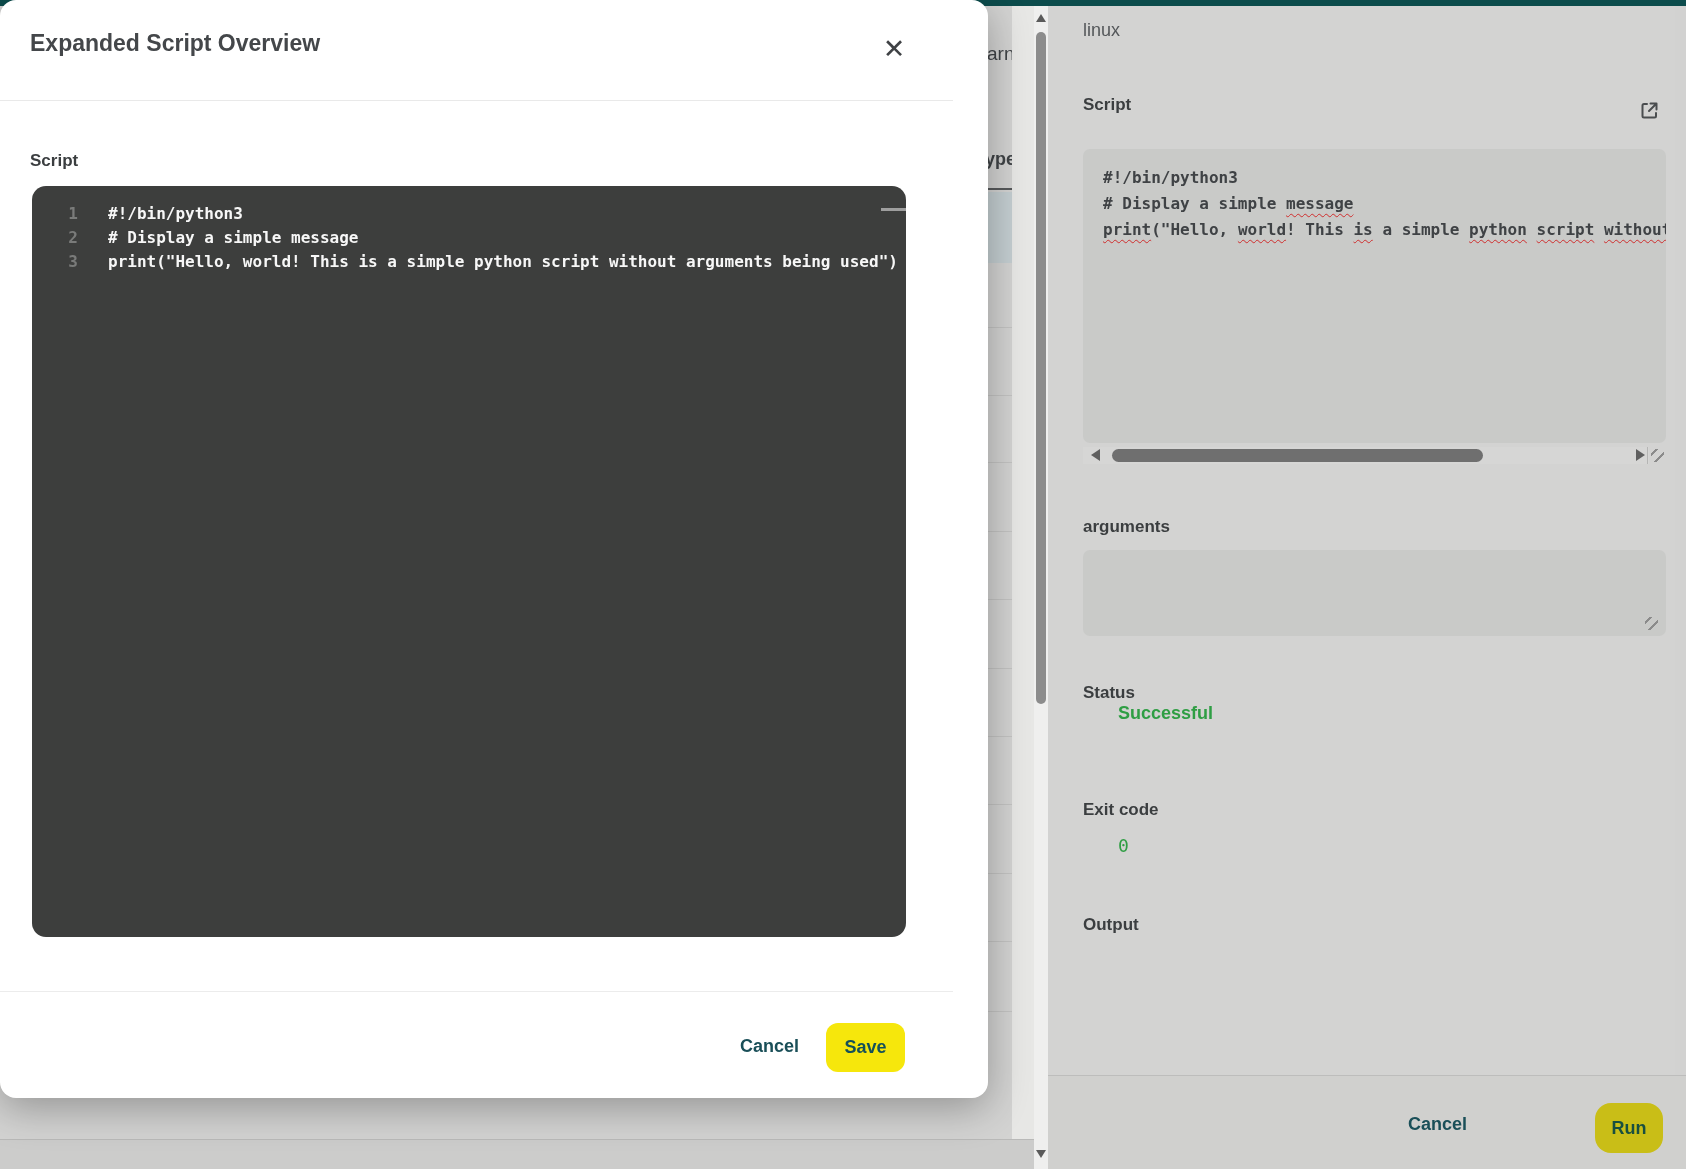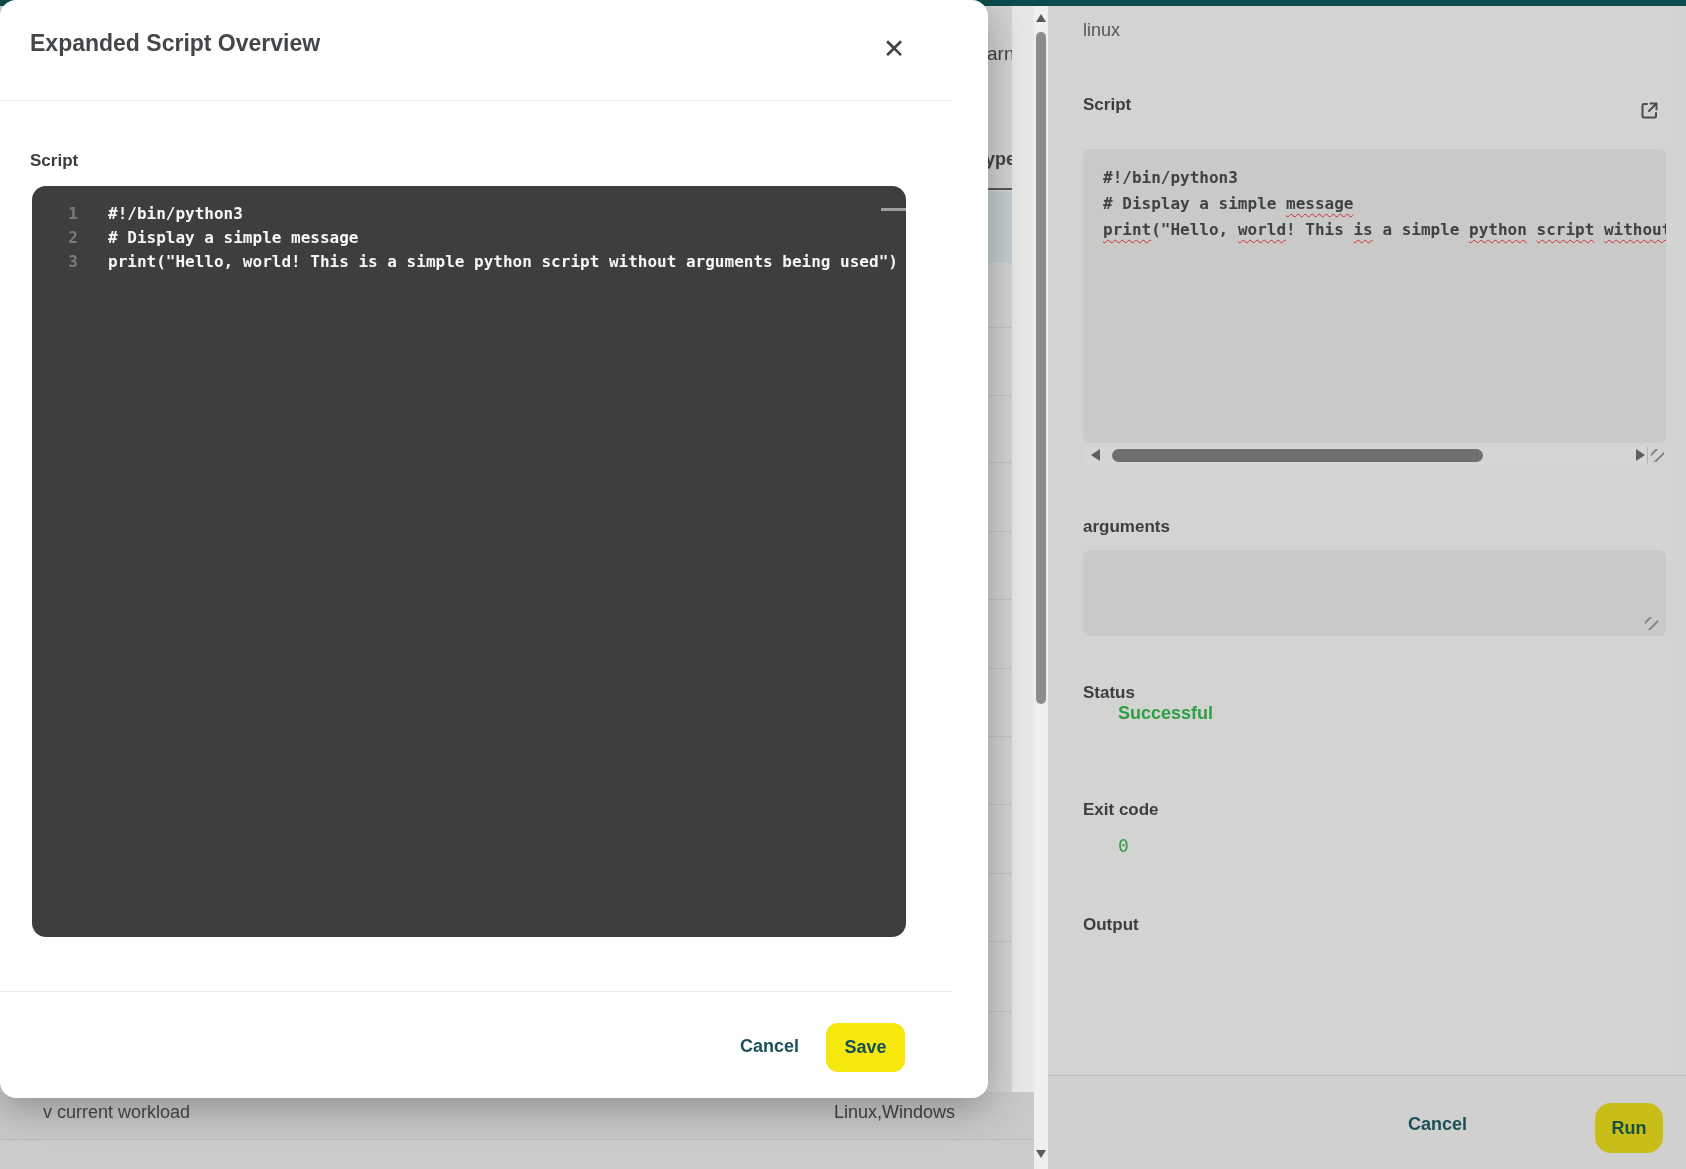--- a/index.html
+++ b/index.html
@@ -91,24 +91,20 @@
     <div class="rowline" style="top:662px;"></div>
     <div class="rowline" style="top:730px;"></div>
     <div class="rowline" style="top:798px;"></div>
     <div class="rowline" style="top:867px;"></div>
     <div class="rowline" style="top:935px;"></div>
     <div class="rowline" style="top:1005px;"></div>
   </div>
 
   <div class="abs" id="gap-strip"></div>
 
-  <div class="abs" id="bottom-strip">
-    <div class="abs" style="left:8px;top:10px;font-size:18px;color:#45484b;">v current workload</div>
-    <div class="abs" style="left:799px;top:10px;font-size:18px;color:#3f4346;">Linux,Windows</div>
-  </div>
   <div class="abs" id="bottom-strip2"></div>
 
   <div class="abs" id="vscroll">
     <div class="varrow" id="varrow-up"></div>
     <div id="vthumb"></div>
     <div class="varrow" id="varrow-dn"></div>
   </div>
 
   <div class="abs" id="panel">
     <div class="plain" style="top:14px;">linux</div>

